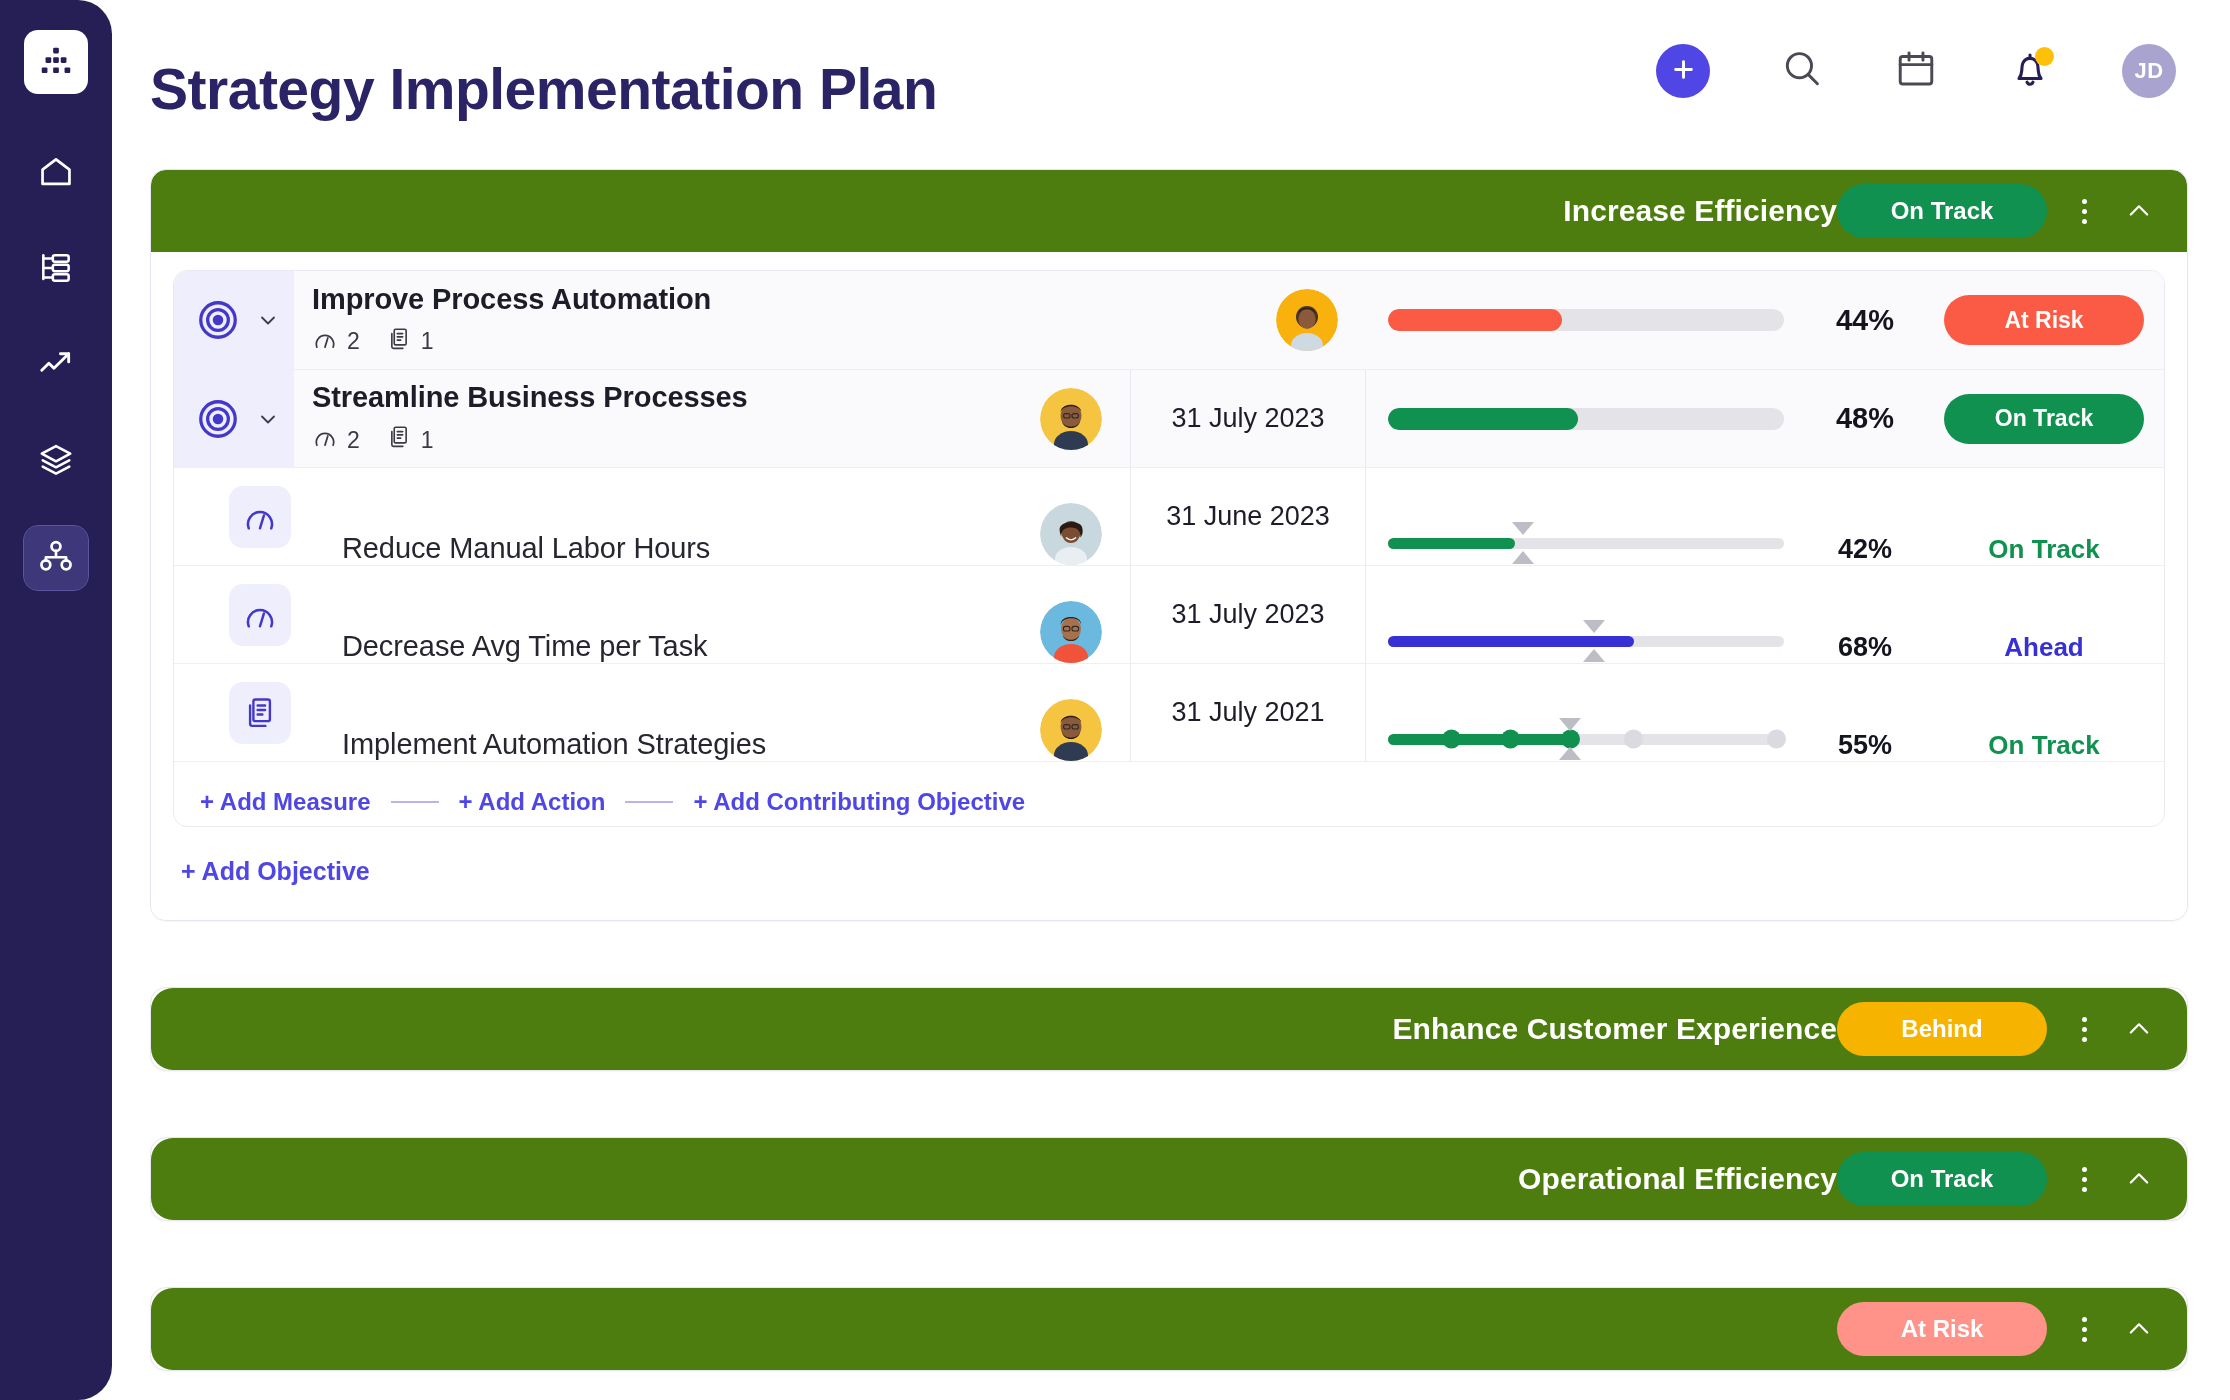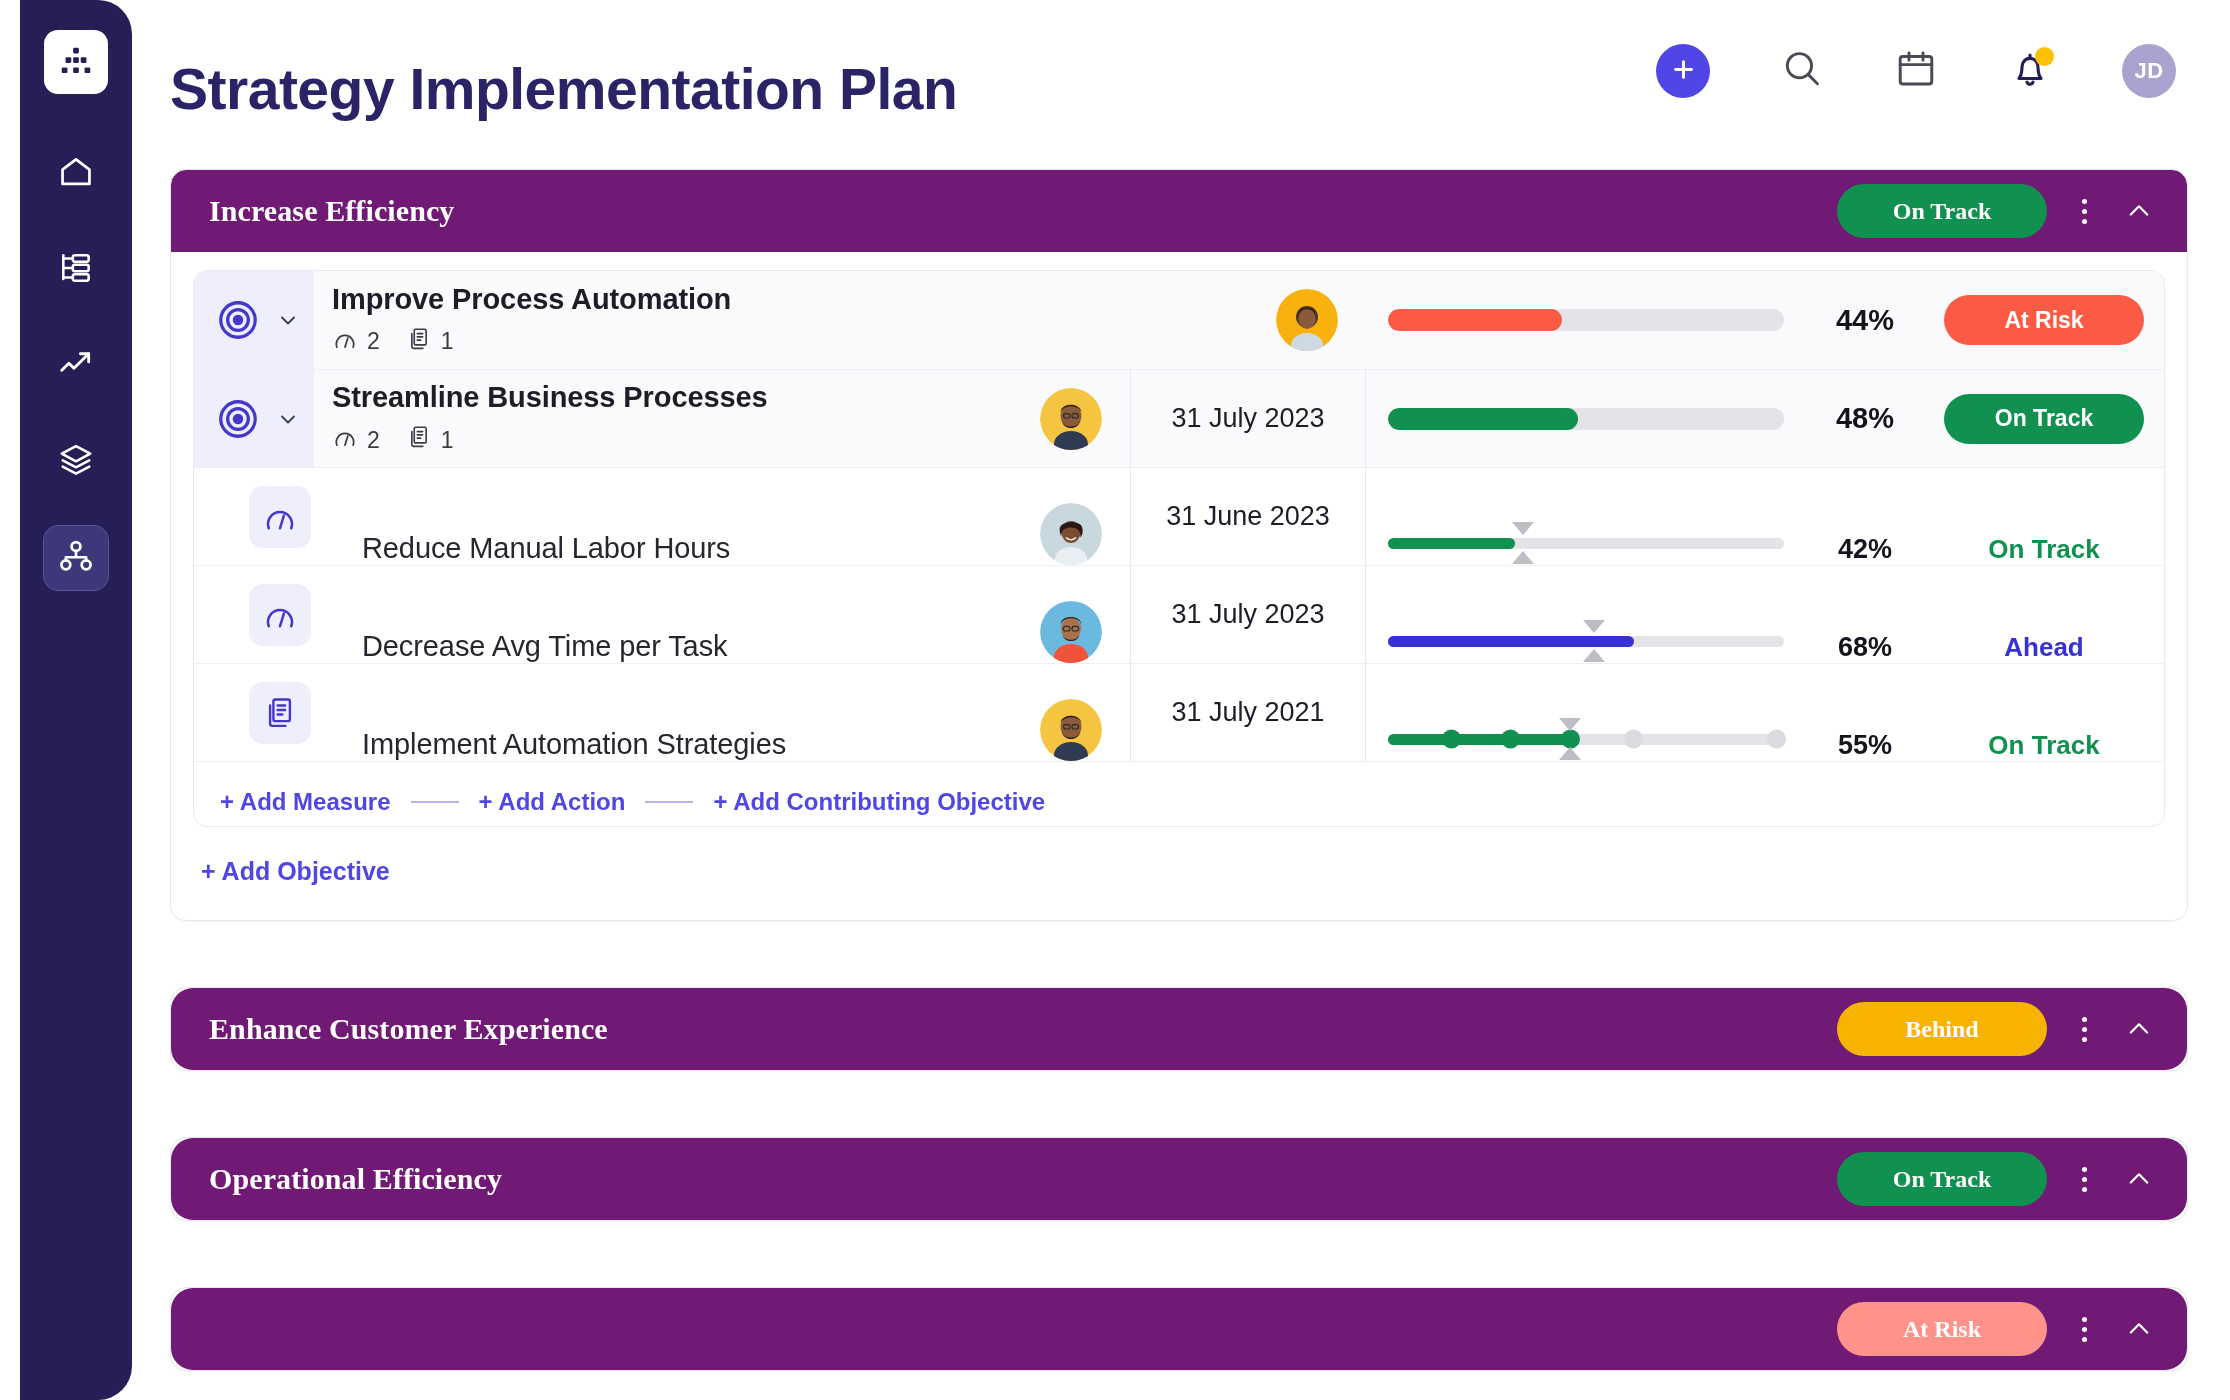--- a/index.html
+++ b/index.html
@@ -4,21 +4,21 @@
 <style>
   * { box-sizing: border-box; margin: 0; padding: 0; }
   html, body {
     width: 2230px; height: 1400px;
     overflow: hidden;
     background: #ffffff;
     font-family: "Liberation Sans", sans-serif;
   }
 
   
-  .app { display: flex; width: 2230px; height: 1400px; background: #fff; padding-left: 20px; }
+  .app { display: flex; width: 2230px; height: 1400px; background: #fff; }
 
   
   .sidebar {
     width: 112px; flex: 0 0 112px;
     background: #251f55;
     border-radius: 0 34px 34px 0;
     padding-top: 30px;
     display: flex; flex-direction: column; align-items: center;
     gap: 14px;
   }
@@ -67,26 +67,25 @@
   
   .goal-card {
     margin-top: 44px;
     border: 1px solid #e6e6ef;
     border-radius: 16px;
     background: #ffffff;
     box-shadow: 0 1px 2px rgba(30,25,70,.04);
     overflow: hidden;
   }
   .goal-header {
-    background: #701a75;
-    display: flex; align-items: center; justify-content: space-between;
+    background: #4d7c0f;
+    display: flex; align-items: center; justify-content: flex-end;
     padding: 0 30px 0 38px;
     height: 82px;
     border-radius: 15px 15px 0 0;
-    font-family: Liberation Serif, serif;
   }
   .goal-card.collapsed .goal-header { border-radius: 22px; }
   .goal-title { color: #ffffff; font-size: 30px; font-weight: 700; letter-spacing: .1px; }
   .goal-header-right { display: flex; align-items: center; gap: 22px; }
 
   .badge {
     min-width: 210px; height: 54px; border-radius: 27px;
     display: flex; align-items: center; justify-content: center;
     color: #ffffff; font-size: 24px; font-weight: 600;
     padding: 0 26px; white-space: nowrap;

